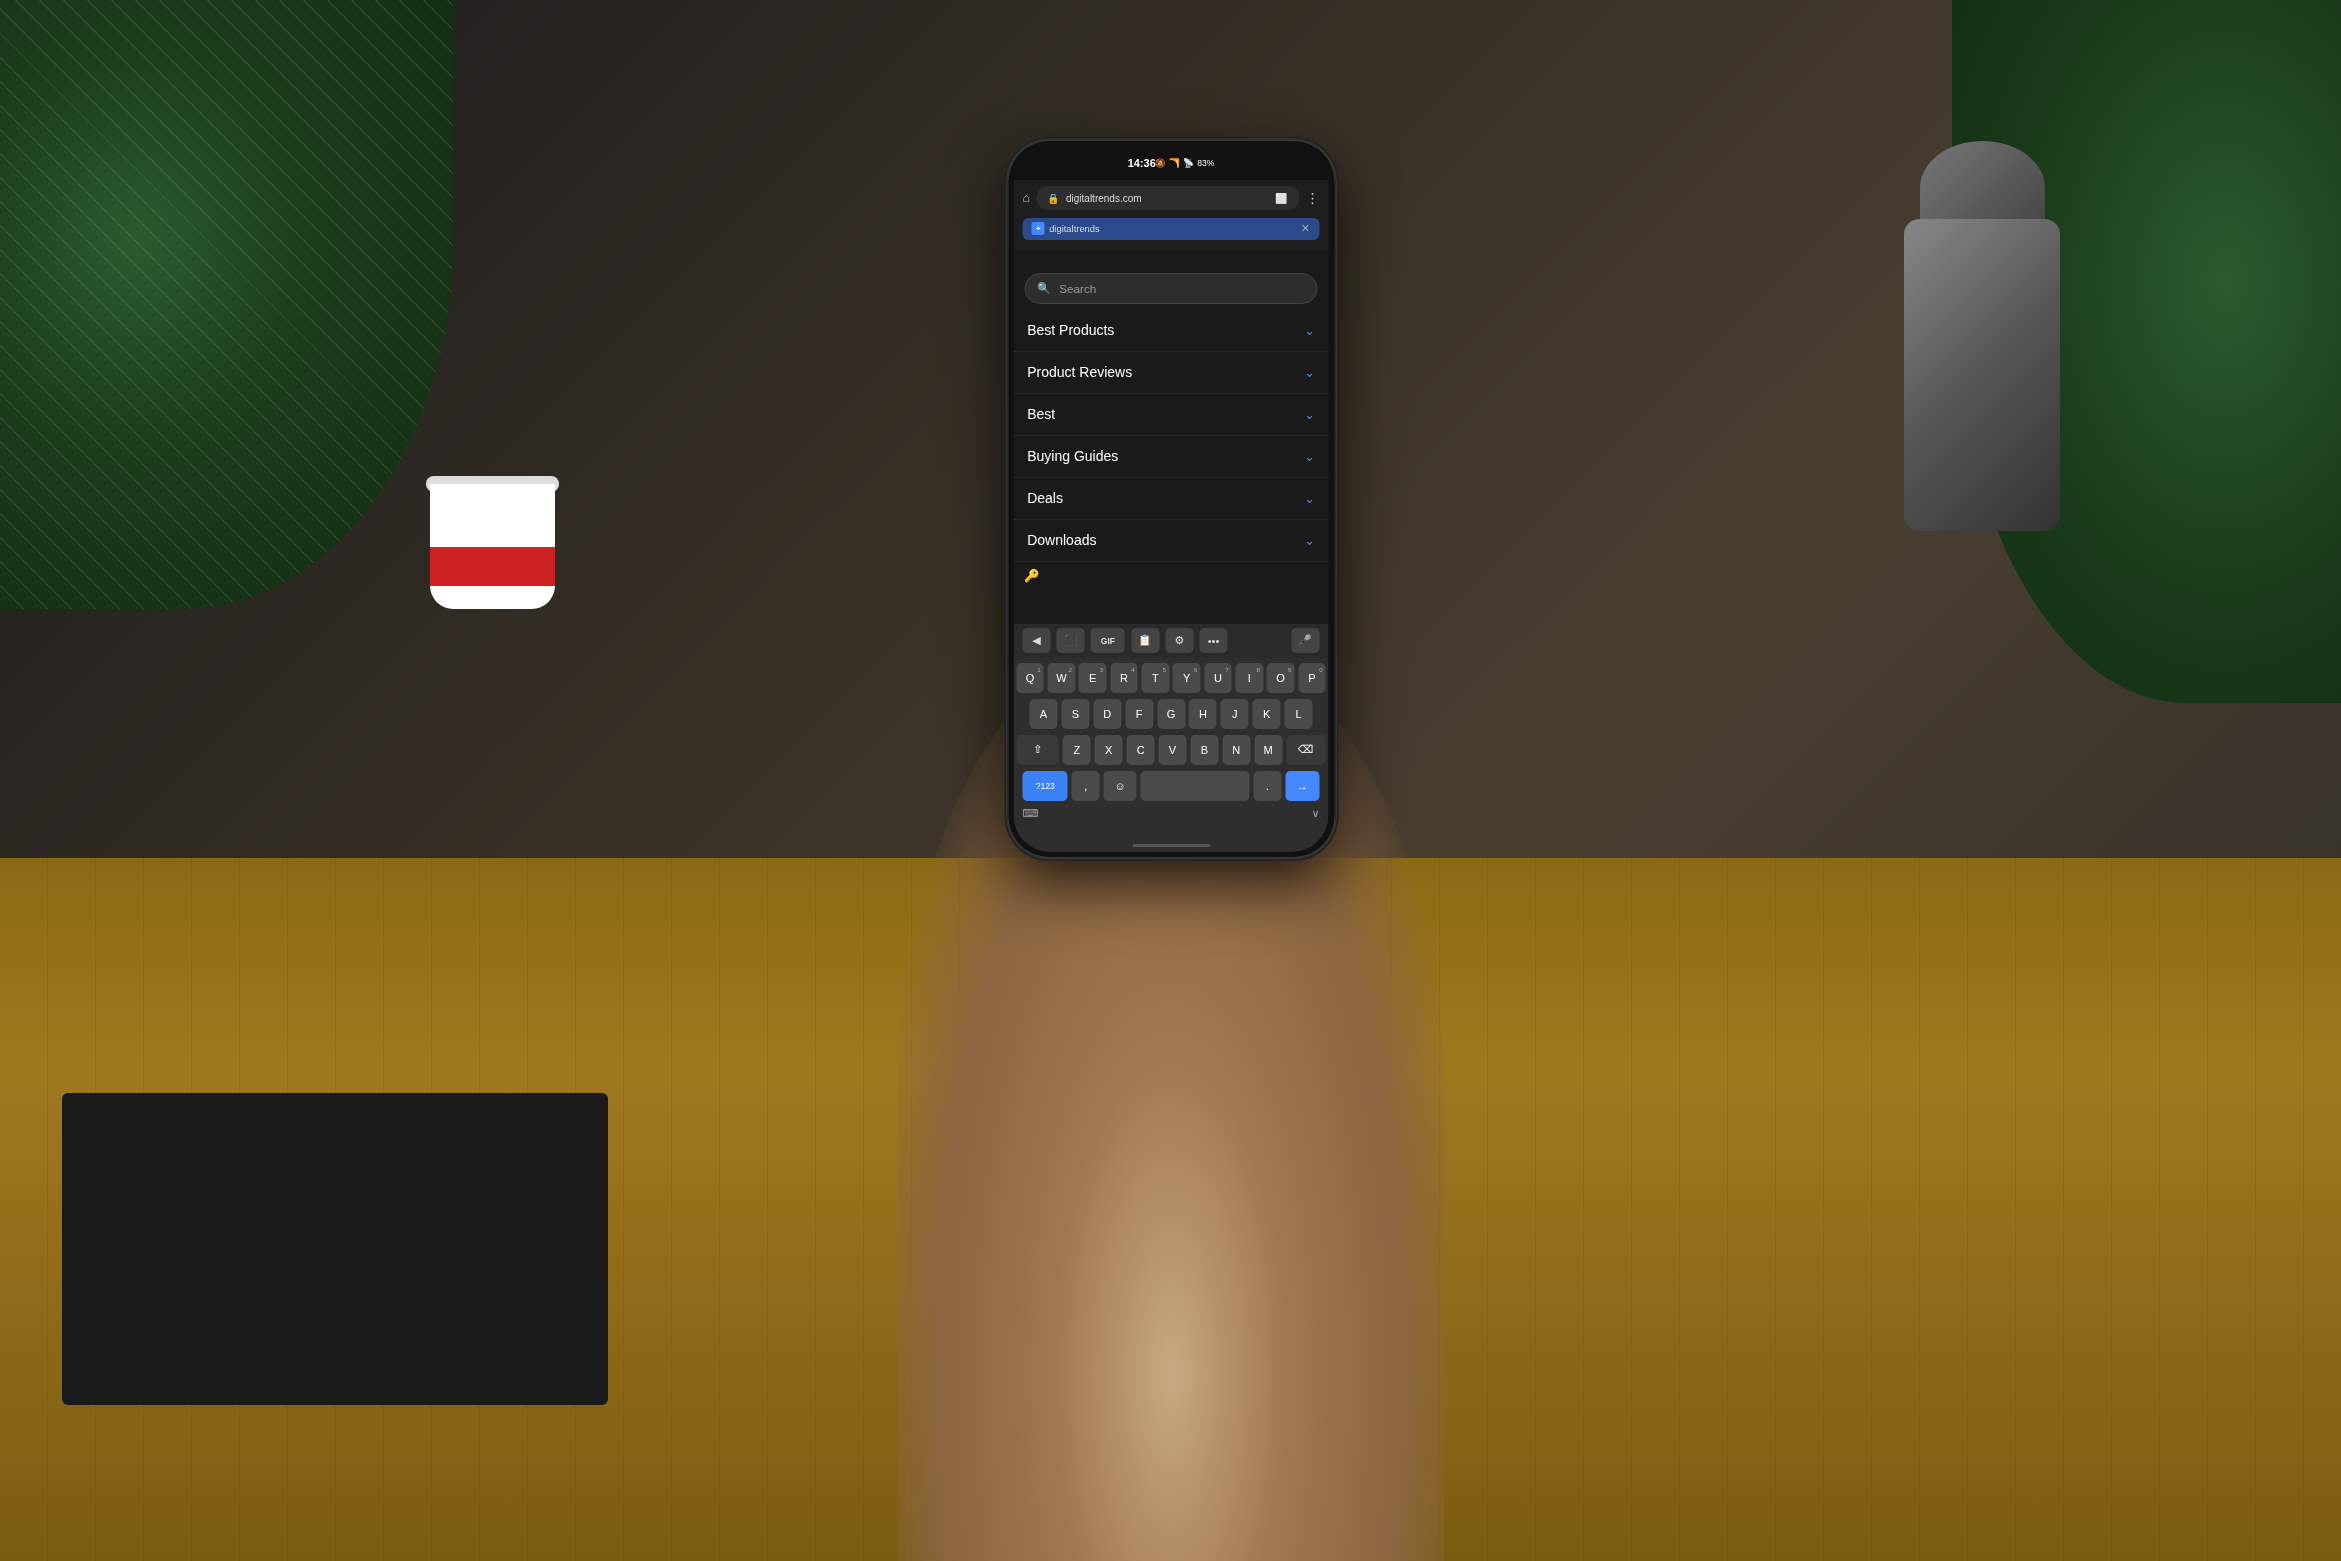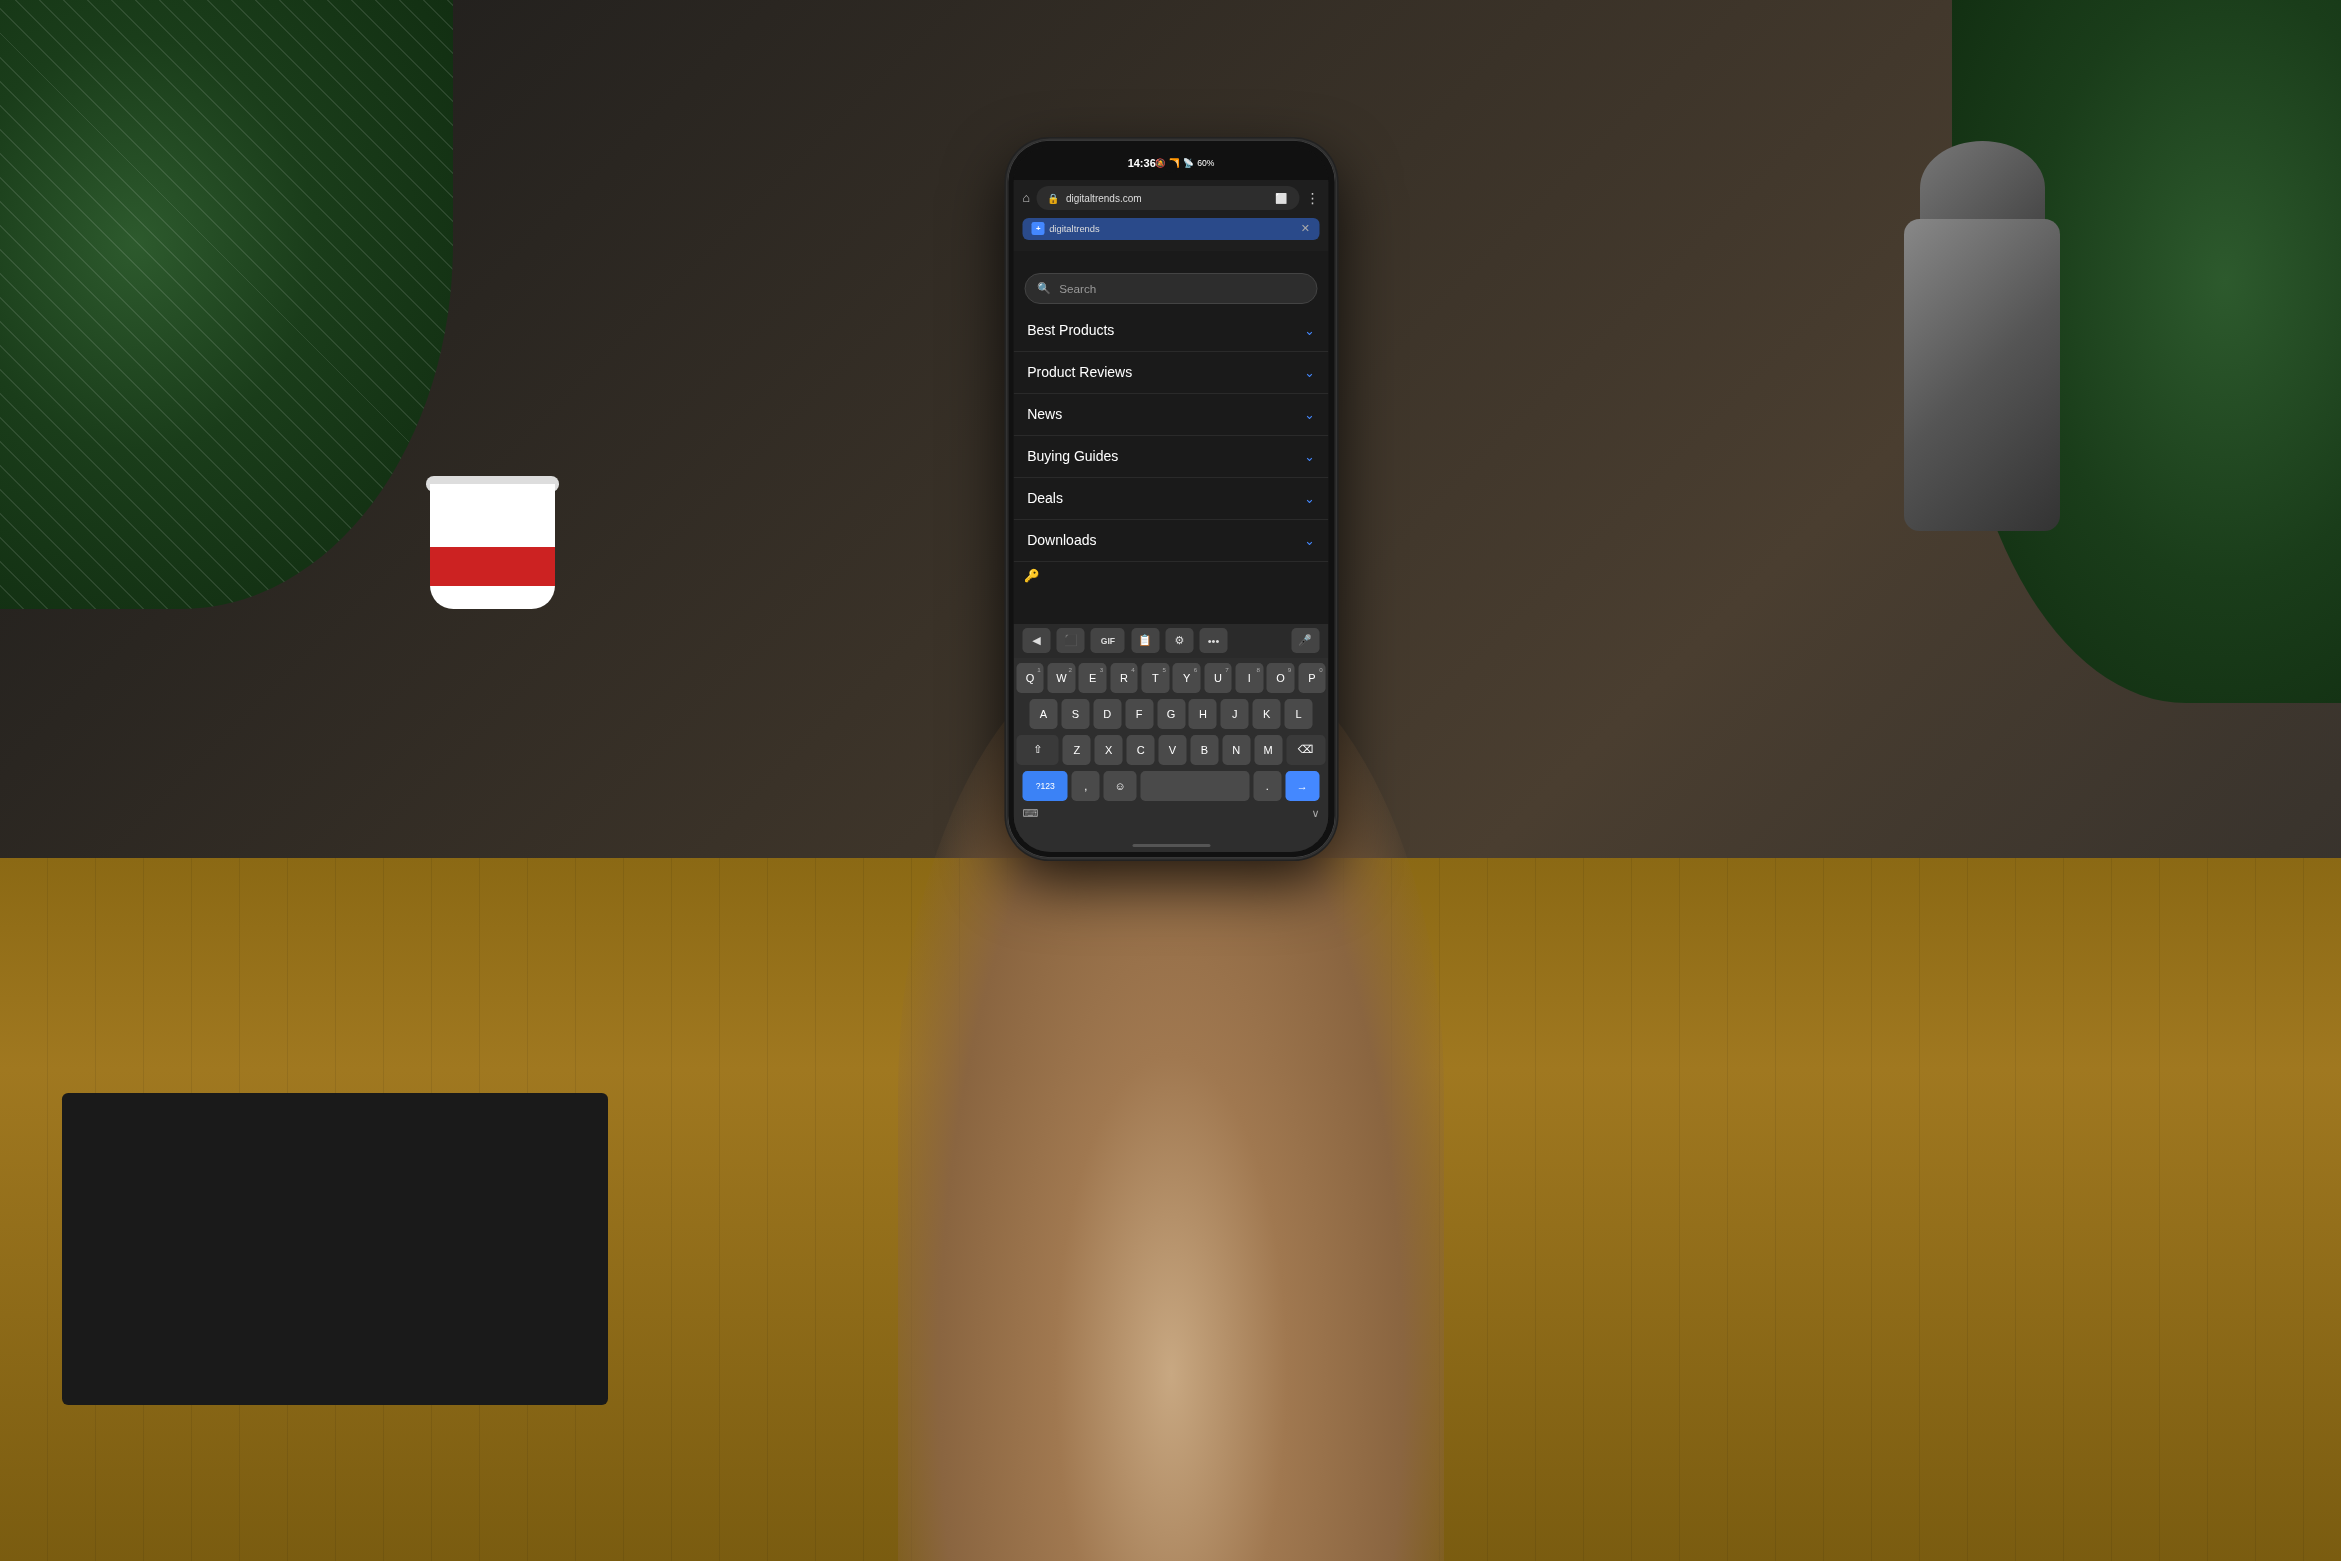--- a/index.html
+++ b/index.html
@@ -537,21 +537,21 @@
     <div class="phone-screen">
 
       <div class="punch-hole"></div>
 
       <div class="status-bar">
         <span class="status-time">14:36</span>
         <div class="status-icons">
           <span>🔕</span>
           <span>📶</span>
           <span>📡</span>
-          <span>60%</span>
+          <span>83%</span>
         </div>
       </div>
 
       <div class="browser-chrome">
         <div class="address-bar-row">
           <span class="home-btn">⌂</span>
           <div class="address-bar" style="flex:1;">
             <span class="address-icon">🔒</span>
             <span class="address-text">digitaltrends.com</span>
             <span style="color:#ccc;font-size:10px;">⬜</span>
@@ -580,21 +580,21 @@
         <div>
           <div class="menu-item">
             <span class="menu-item-label">Best Products</span>
             <span class="menu-chevron">⌄</span>
           </div>
           <div class="menu-item">
             <span class="menu-item-label">Product Reviews</span>
             <span class="menu-chevron">⌄</span>
           </div>
           <div class="menu-item">
-            <span class="menu-item-label">News</span>
+            <span class="menu-item-label">Best</span>
             <span class="menu-chevron">⌄</span>
           </div>
           <div class="menu-item">
             <span class="menu-item-label">Buying Guides</span>
             <span class="menu-chevron">⌄</span>
           </div>
           <div class="menu-item">
             <span class="menu-item-label">Deals</span>
             <span class="menu-chevron">⌄</span>
           </div>

